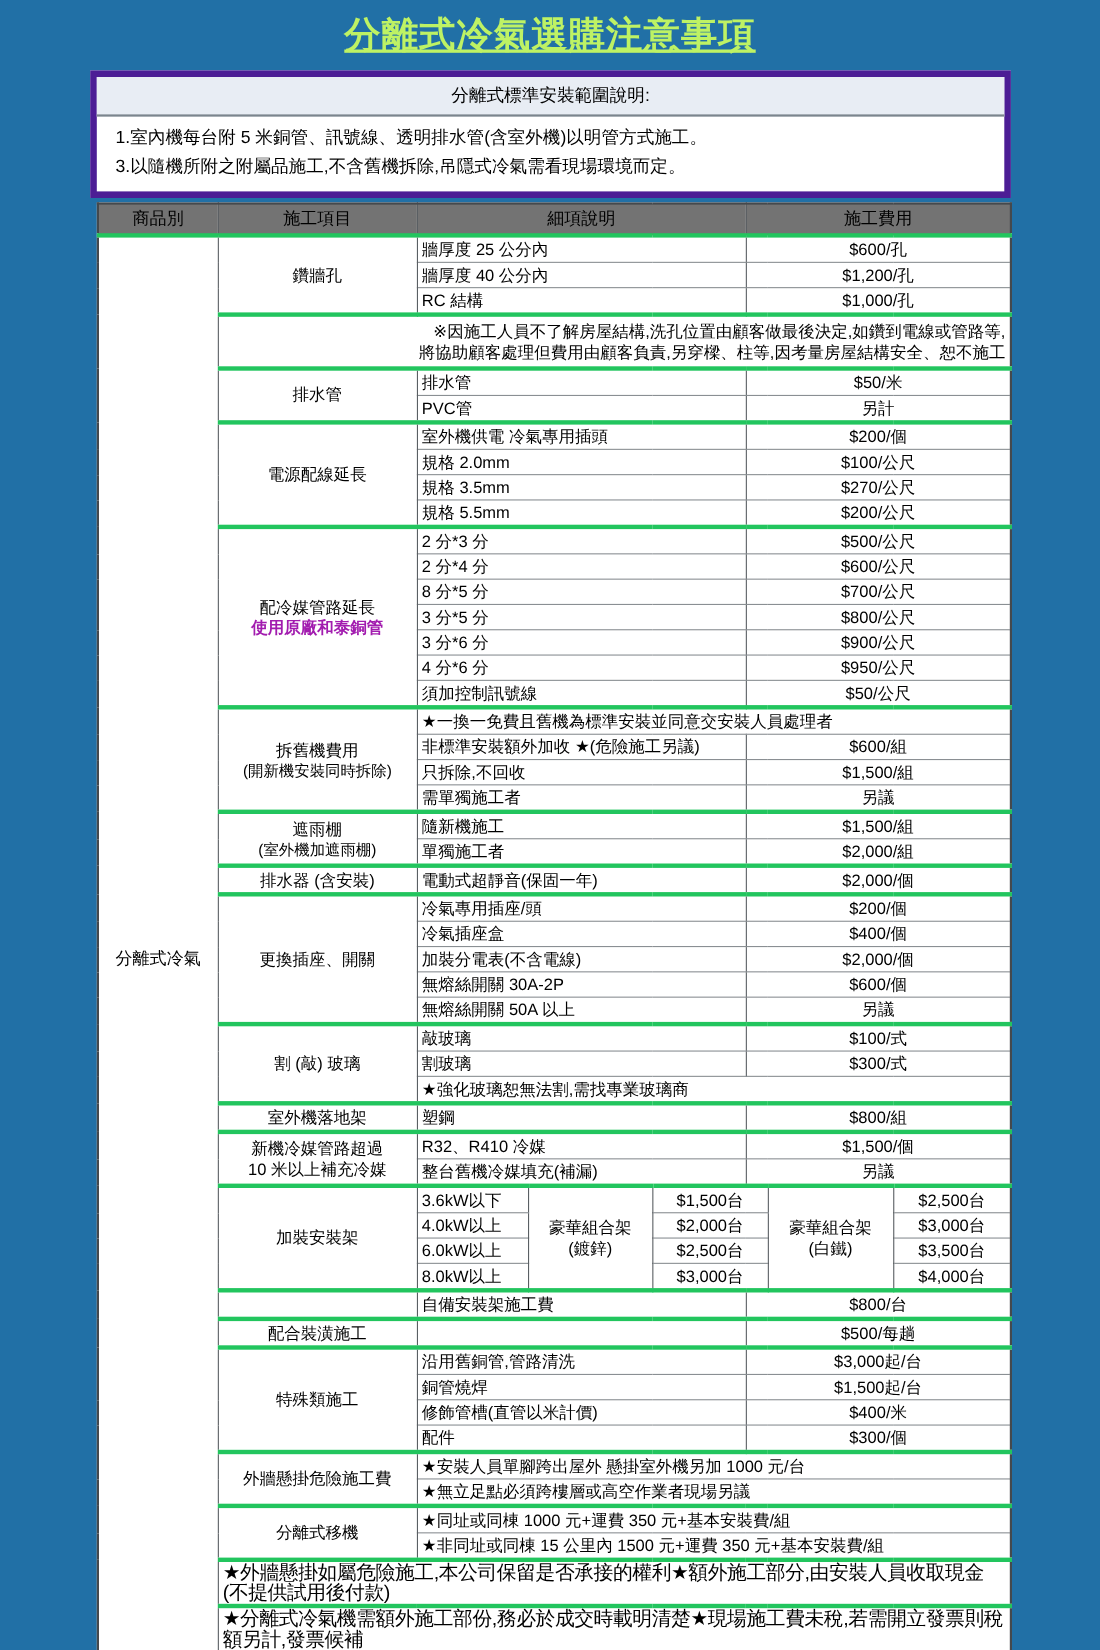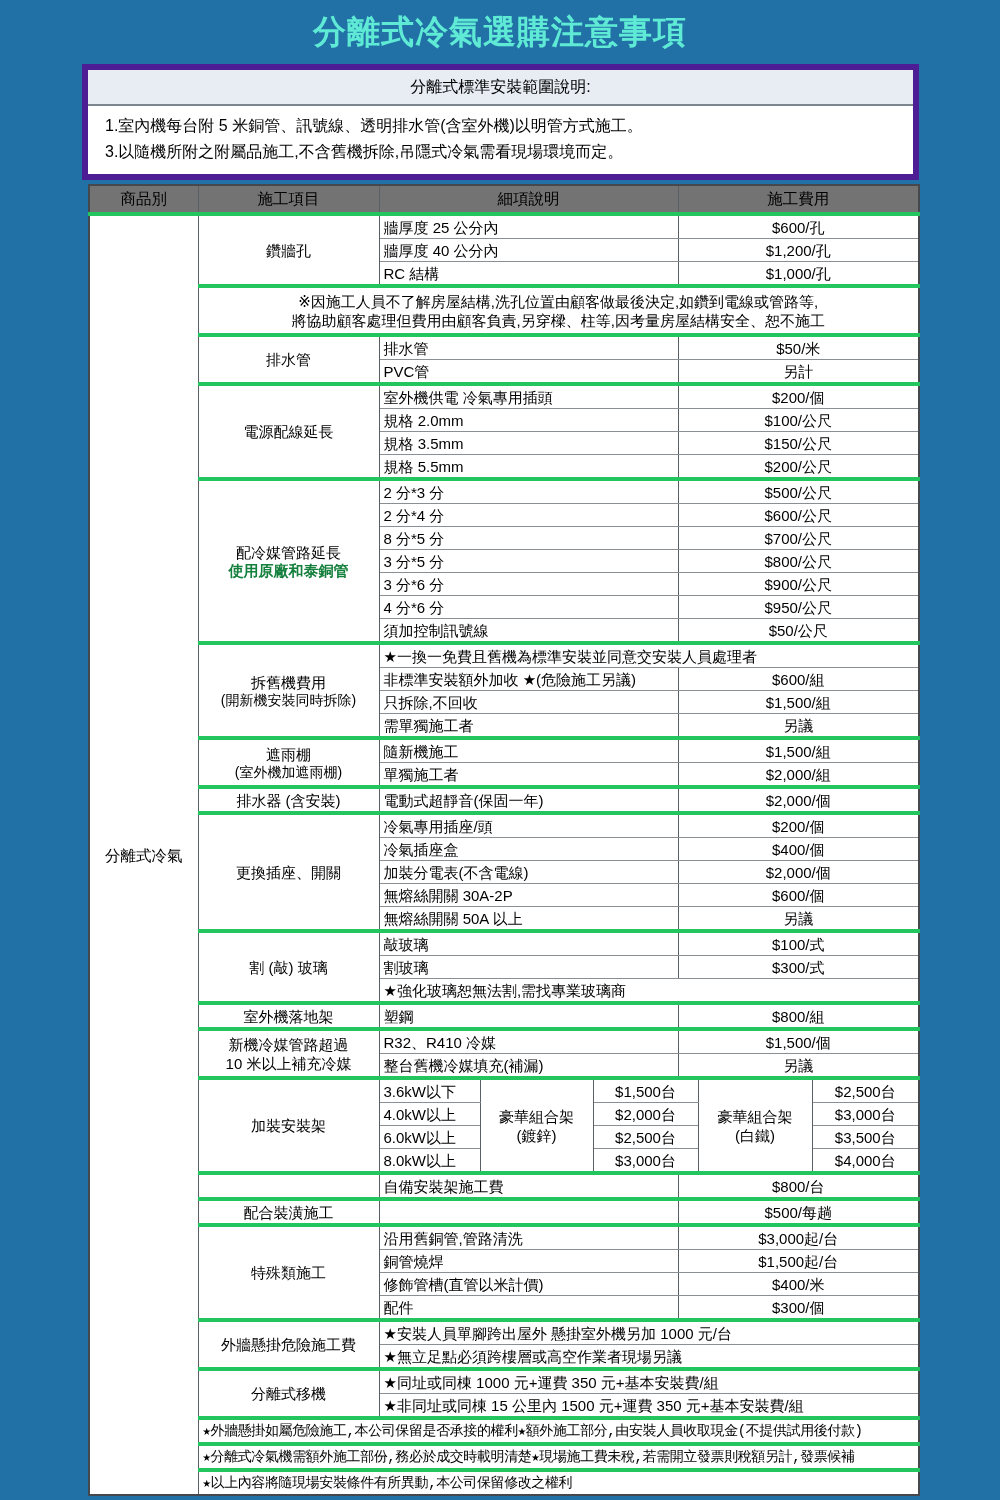--- a/index.html
+++ b/index.html
@@ -7,24 +7,25 @@
     position:relative;
     width:1000px; height:1500px;
     background:#2170a6;
     font-family:"Liberation Sans","DejaVu Sans",sans-serif;
     color:#000;
     overflow:hidden;
   }
   .page-title {
     height:64px;
     display:flex; align-items:center; justify-content:center;
-    color:#5eead4;
+    color:#bef264;
     font-size:33px;
     font-weight:bold;
     letter-spacing:1px;
+    text-decoration:underline;
   }
   .info-box {
     margin:0 81px 0 82px;
     background:#ffffff;
     border:6px solid #4c1d95;
   }
   .info-header {
     background:#e8edf4;
     text-align:center;
     font-size:16px;
@@ -67,26 +68,26 @@
     line-height:19px;
     overflow:hidden;
   }
   table.price-table tr.sec td { border-top:4px solid #22c55e; }
   td.prod  { text-align:center; font-size:15.5px; }
   td.item  { text-align:center; }
   td.desc  { text-align:left; padding-left:8px; }
   td.price { text-align:center; }
   td.rack  { text-align:center; line-height:18px; }
   td.kw    { padding-left:6px; }
-  td.note  { text-align:center; padding-left:11px; line-height:22px; }
+  td.note  { text-align:right; padding-left:11px; line-height:22px; }
   tr.tall td { height:45px; }
   td .sub { line-height:17px; }
   td .sub.small { font-size:14px; }
   td .sub.red   { font-weight:bold; }
-  td.footer { font-size:14px; letter-spacing:-0.4px; padding-left:7px;font-family:Liberation Mono, monospace; }
+  td.footer { font-size:18px; letter-spacing:-0.4px; padding-left:7px; }
 </style>
 </head>
 <body>
 
 <div class="page">
 
   <div class="page-title">分離式冷氣選購注意事項</div>
 
   <div class="info-box">
     <div class="info-header">分離式標準安裝範圍說明:</div>
@@ -147,28 +148,28 @@
           <td rowspan="4" class="item">電源配線延長</td>
           <td colspan="3" class="desc">室外機供電 冷氣專用插頭</td>
           <td colspan="3" class="price">$200/個</td>
         </tr>
         <tr>
           <td colspan="3" class="desc">規格 2.0mm</td>
           <td colspan="3" class="price">$100/公尺</td>
         </tr>
         <tr>
           <td colspan="3" class="desc">規格 3.5mm</td>
-          <td colspan="3" class="price">$150/公尺</td>
+          <td colspan="3" class="price">$270/公尺</td>
         </tr>
         <tr>
           <td colspan="3" class="desc">規格 5.5mm</td>
           <td colspan="3" class="price">$200/公尺</td>
         </tr>
         <tr class="sec">
-          <td rowspan="7" class="item"><div>配冷媒管路延長</div><div class="sub red" style="color: #15803d;">使用原廠和泰銅管</div></td>
+          <td rowspan="7" class="item"><div>配冷媒管路延長</div><div class="sub red" style="color: #a21caf;">使用原廠和泰銅管</div></td>
           <td colspan="3" class="desc">2 分*3 分</td>
           <td colspan="3" class="price">$500/公尺</td>
         </tr>
         <tr>
           <td colspan="3" class="desc">2 分*4 分</td>
           <td colspan="3" class="price">$600/公尺</td>
         </tr>
         <tr>
           <td colspan="3" class="desc">8 分*5 分</td>
           <td colspan="3" class="price">$700/公尺</td>

